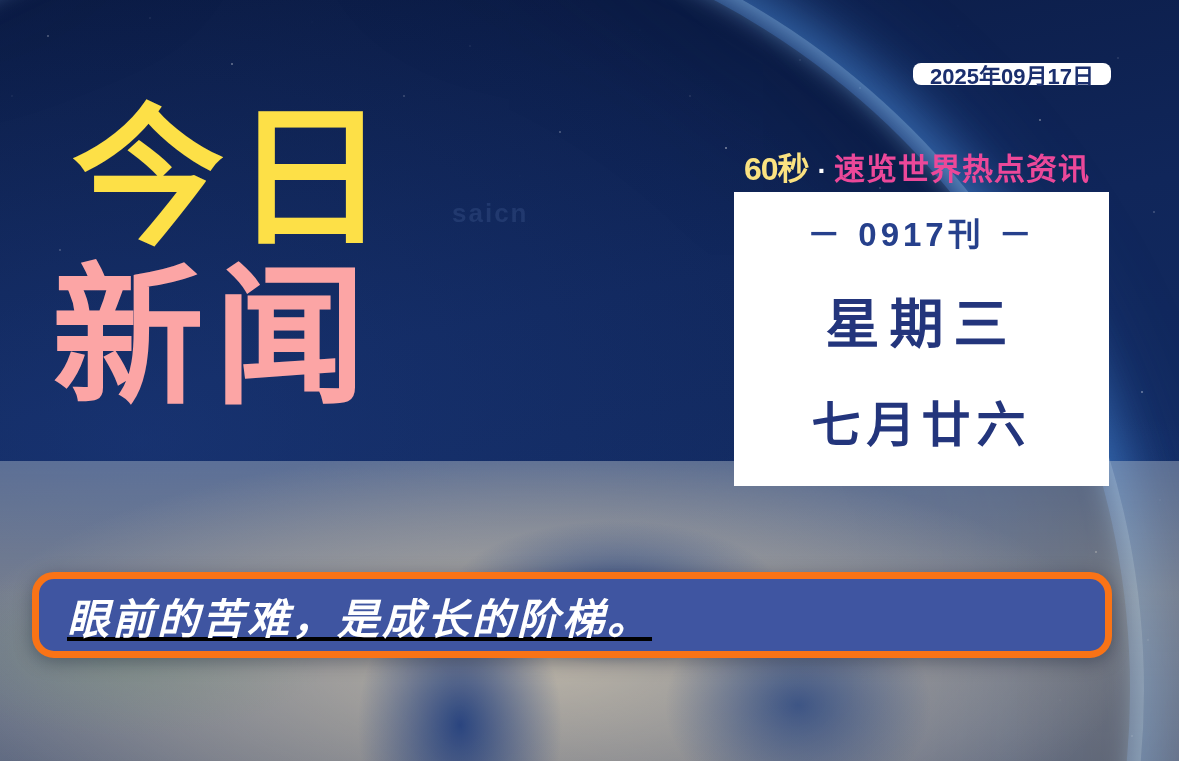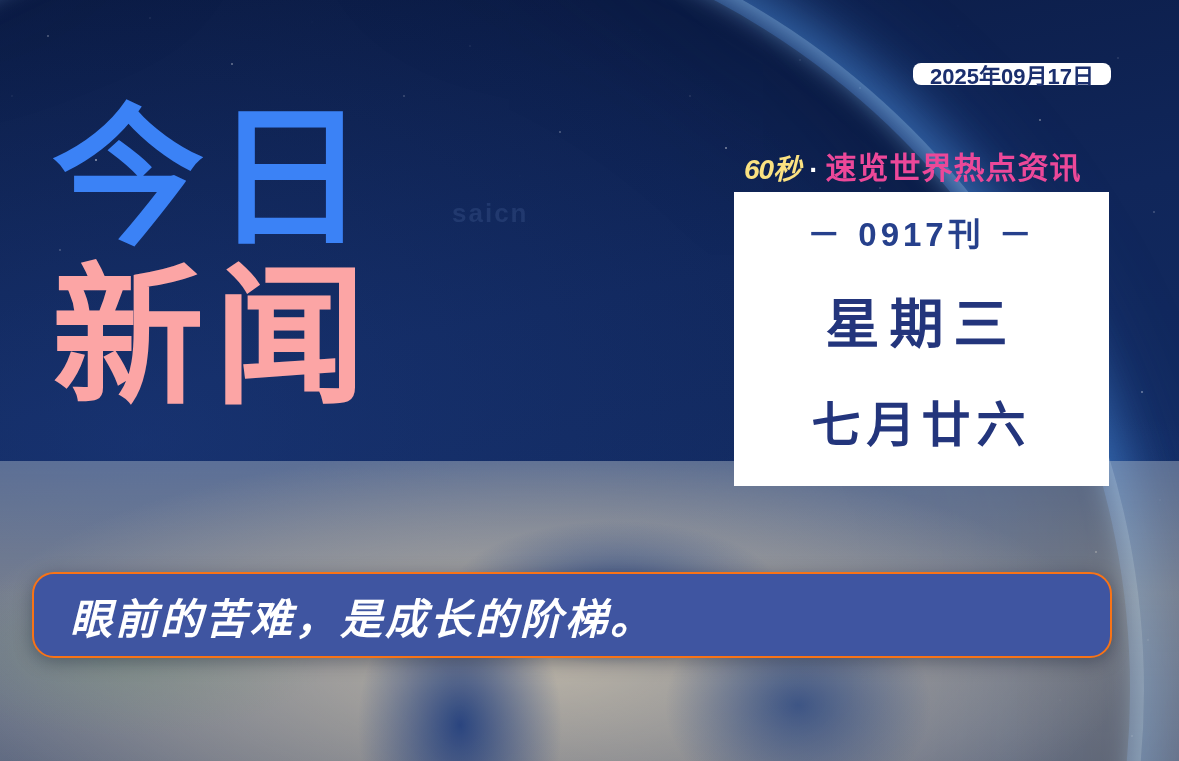--- a/index.html
+++ b/index.html
@@ -139,21 +139,21 @@
   .headline { position:absolute; left:52px; top:104px; }
 
   .headline .line {
     font-family:"Liberation Sans","DejaVu Sans",sans-serif;
     font-weight:700;
     font-size:152px;
     line-height:.98;
     letter-spacing:10px;
     white-space:nowrap;
   }
-  .headline .line-1 { color:#3b82f6; }
+  .headline .line-1 { color:#fde047;margin-left:20px; }
   .headline .line-2 { color:#fca5a5; margin-top:10px; }
 
   
   .date-badge {
     position:absolute;
     left:913px; top:63px;
     width:198px; height:22px;
     background:#ffffff;
     border-radius:8px;
     display:flex; align-items:center; justify-content:center;
@@ -164,22 +164,21 @@
 
   
   .tagline {
     position:absolute;
     left:744px; top:143px;
     display:flex; align-items:baseline; gap:2px;
     white-space:nowrap;
   }
   .tagline .sec {
     color:#fbe281;
-    font-size:28px; font-weight:700;
-    font-style:italic;
+    font-size:32px; font-weight:700;
     letter-spacing:-1px;
   }
   .tagline .dot {
     color:#ffffff;
     font-size:28px; font-weight:700;
     margin:0 5px 0 7px;
   }
   .tagline .txt {
     color:#ec4899;
     font-size:31px; font-weight:700;
@@ -216,25 +215,26 @@
     letter-spacing:6px;
     color:#23357c;
   }
 
   
   .quote-bar {
     position:absolute;
     left:32px; top:572px;
     width:1080px; height:86px;
     background:#3f55a1;
-    border:2px solid #f97316;
+    border:7px solid #f97316;
     border-radius:22px;
     display:flex; align-items:center;
-    padding-left:36px;
+    padding-left:28px;
     box-shadow:0 4px 18px rgba(4,12,36,.35);
+    text-decoration:underline;
   }
   .quote-bar .quote-text {
     color:#ffffff;
     font-size:42px;
     font-weight:700;
     letter-spacing:3px;
     font-style:italic;
     white-space:nowrap;
   }
 </style>

